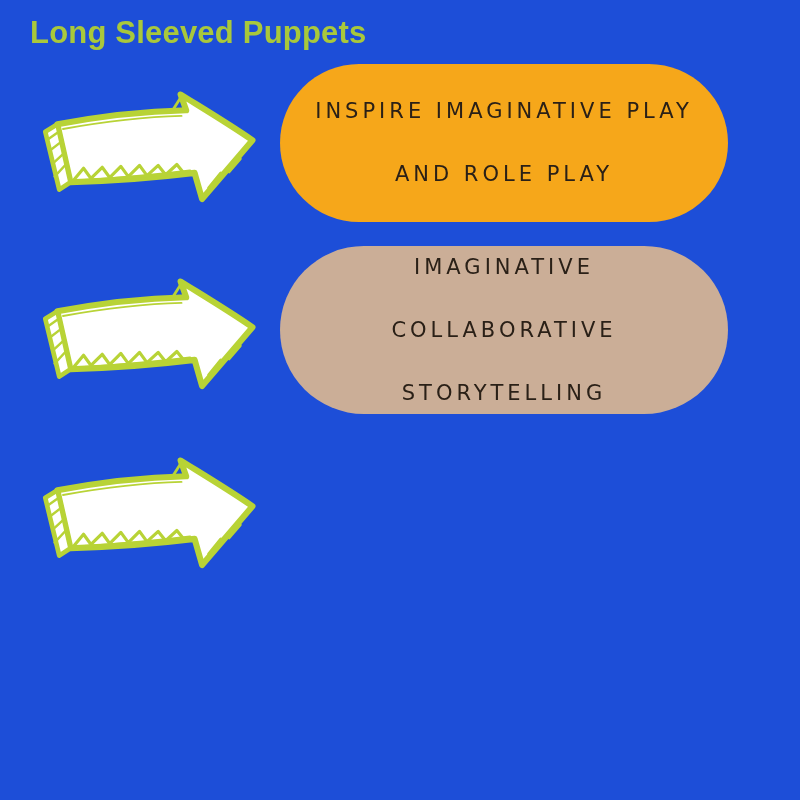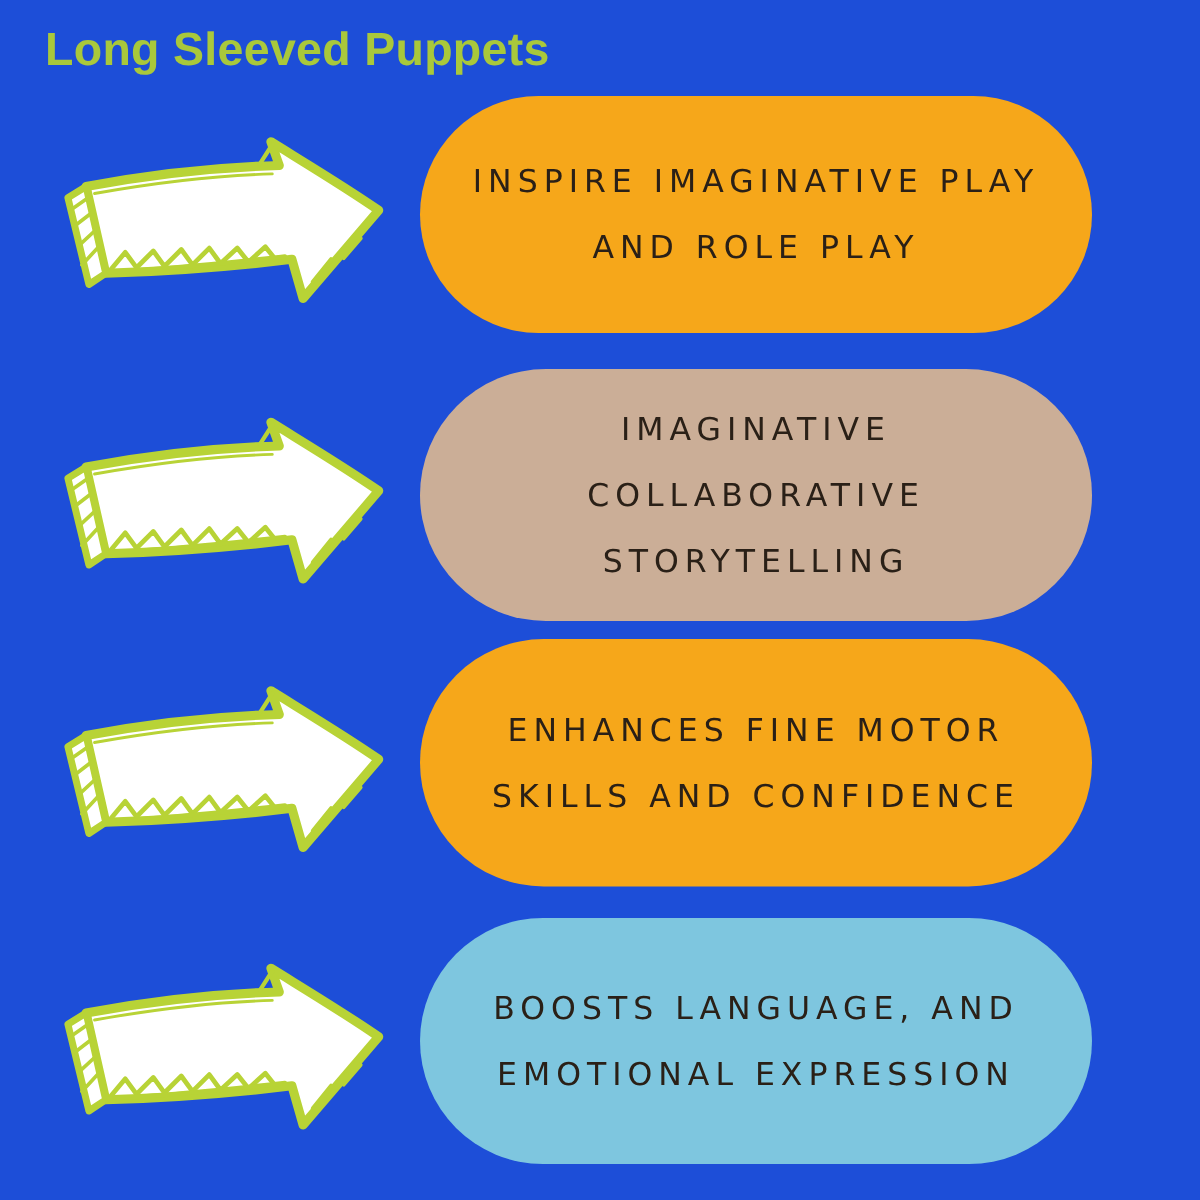--- a/index.html
+++ b/index.html
@@ -48,21 +48,21 @@
     border-radius: 90px;
     display: flex;
     align-items: center;
     justify-content: center;
     text-align: center;
   }
   .pill-text {
     white-space: pre-line;
     font-size: 21px;
     letter-spacing: 4px;
-    line-height: 44px;
+    line-height: 63px;
     font-weight: 500;
   }
 </style>
 </head>
 <body>
 
 <svg width="0" height="0" style="position:absolute" aria-hidden="true">
   <defs>
     <g id="sketch-arrow" fill="none" stroke="currentColor" stroke-linecap="round" stroke-linejoin="round">
 
@@ -114,32 +114,17 @@
 STORYTELLING</div>
       </div>
     </div>
 
     <div class="row row-3">
       <div class="arrow-wrap" style="color: rgb(184, 211, 54);">
         <svg viewBox="0 0 240 135">
             <use href="#sketch-arrow"></use>
           </svg>
       </div>
-      <div class="pill" style="background-color: rgb(246, 167, 26);">
-        <div class="pill-text" style="color: rgb(42, 32, 23);">ENHANCES FINE MOTOR
-SKILLS AND CONFIDENCE</div>
-      </div>
     </div>
 
-    <div class="row row-4">
-      <div class="arrow-wrap" style="color: rgb(184, 211, 54);">
-        <svg viewBox="0 0 240 135">
-            <use href="#sketch-arrow"></use>
-          </svg>
-      </div>
-      <div class="pill" style="background-color: rgb(126, 198, 223);">
-        <div class="pill-text" style="color: rgb(42, 32, 23);">BOOSTS LANGUAGE, AND
-EMOTIONAL EXPRESSION</div>
-      </div>
-    </div>
 
   </div>
 </div>
 
 </body></html>

